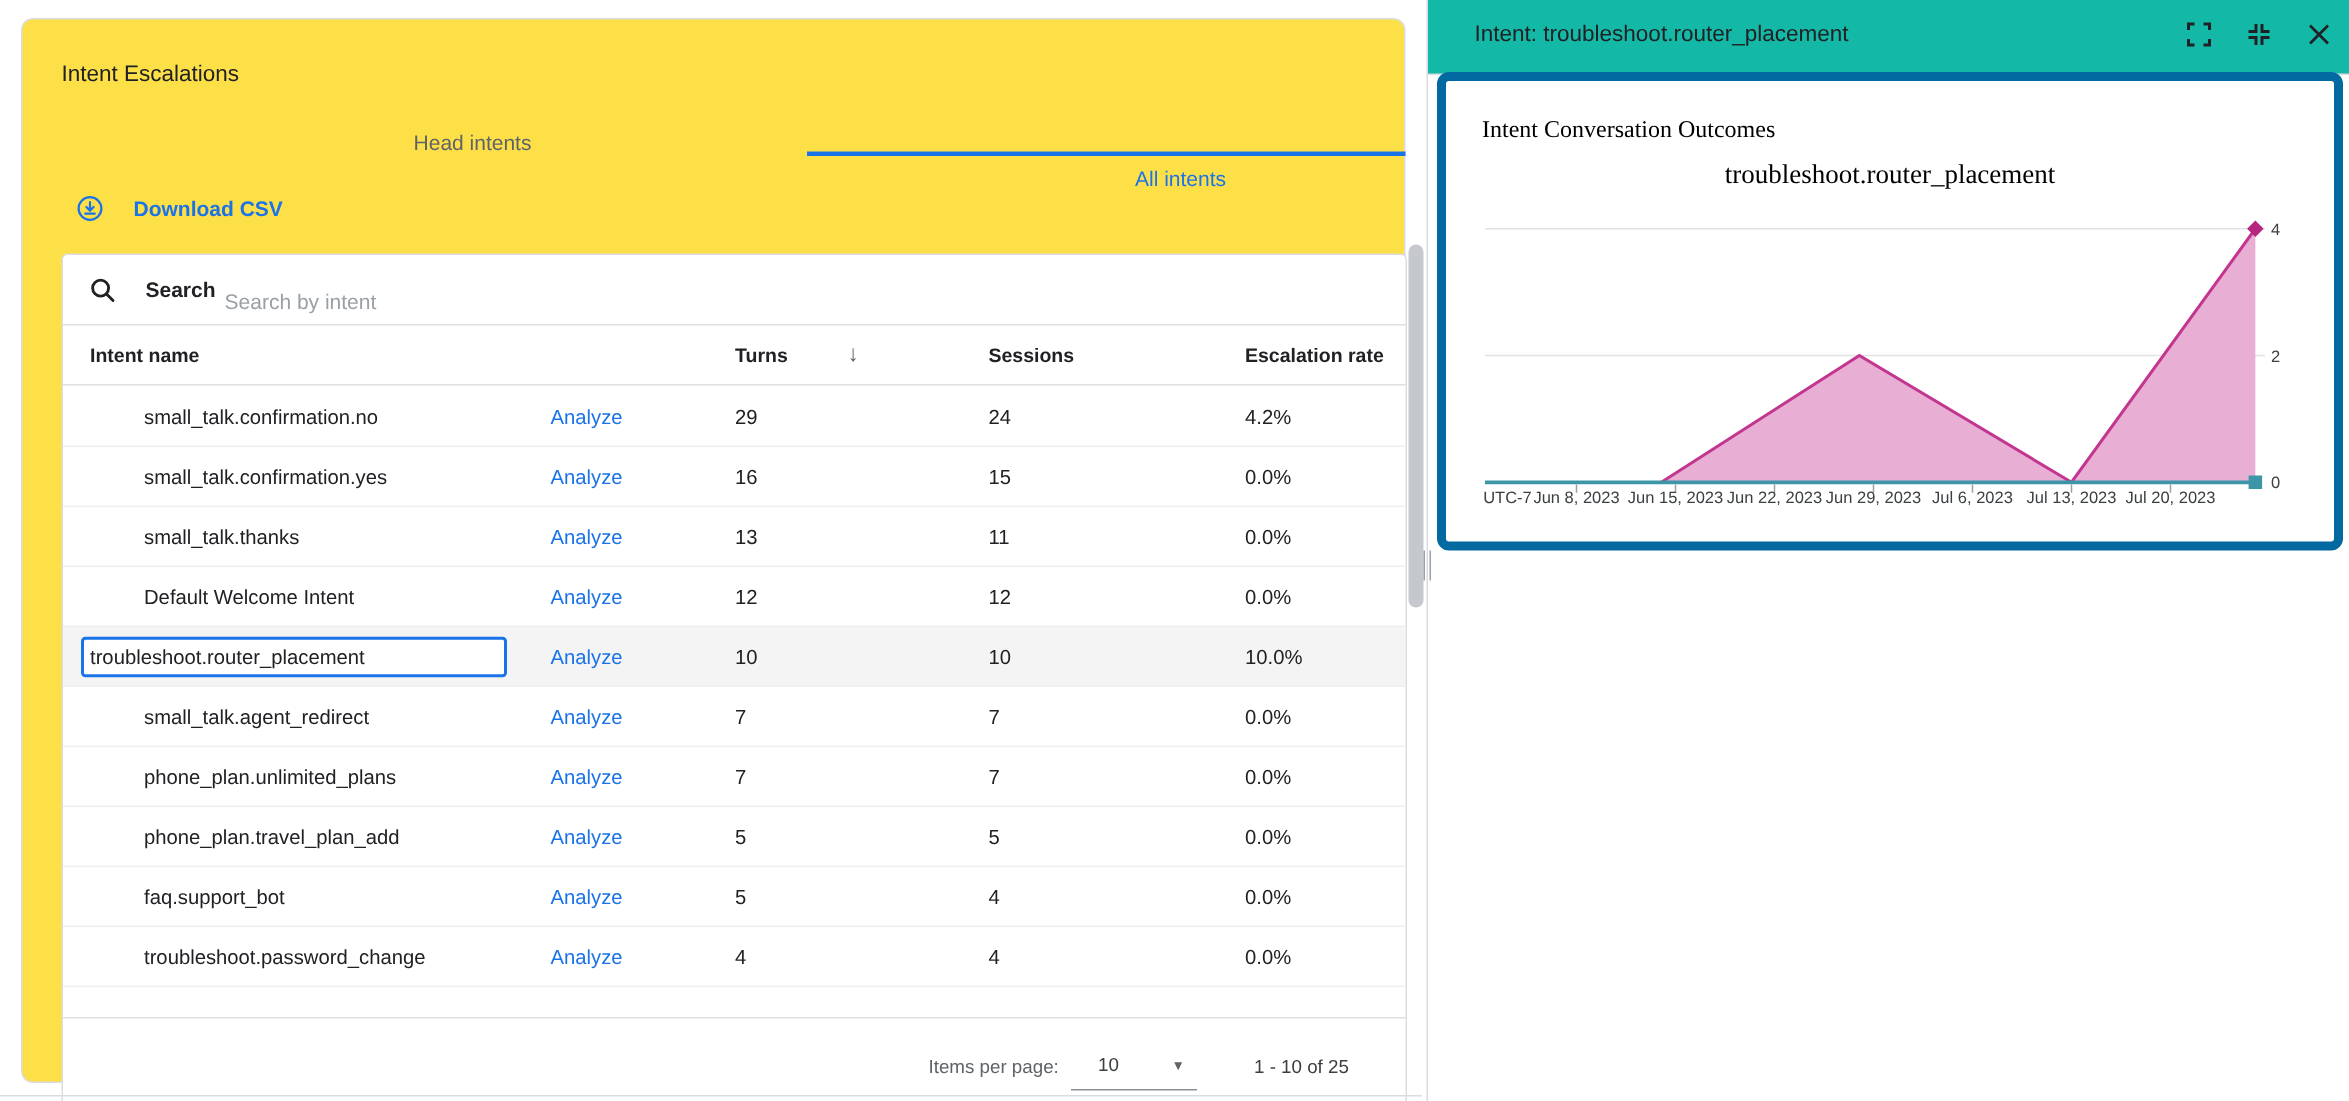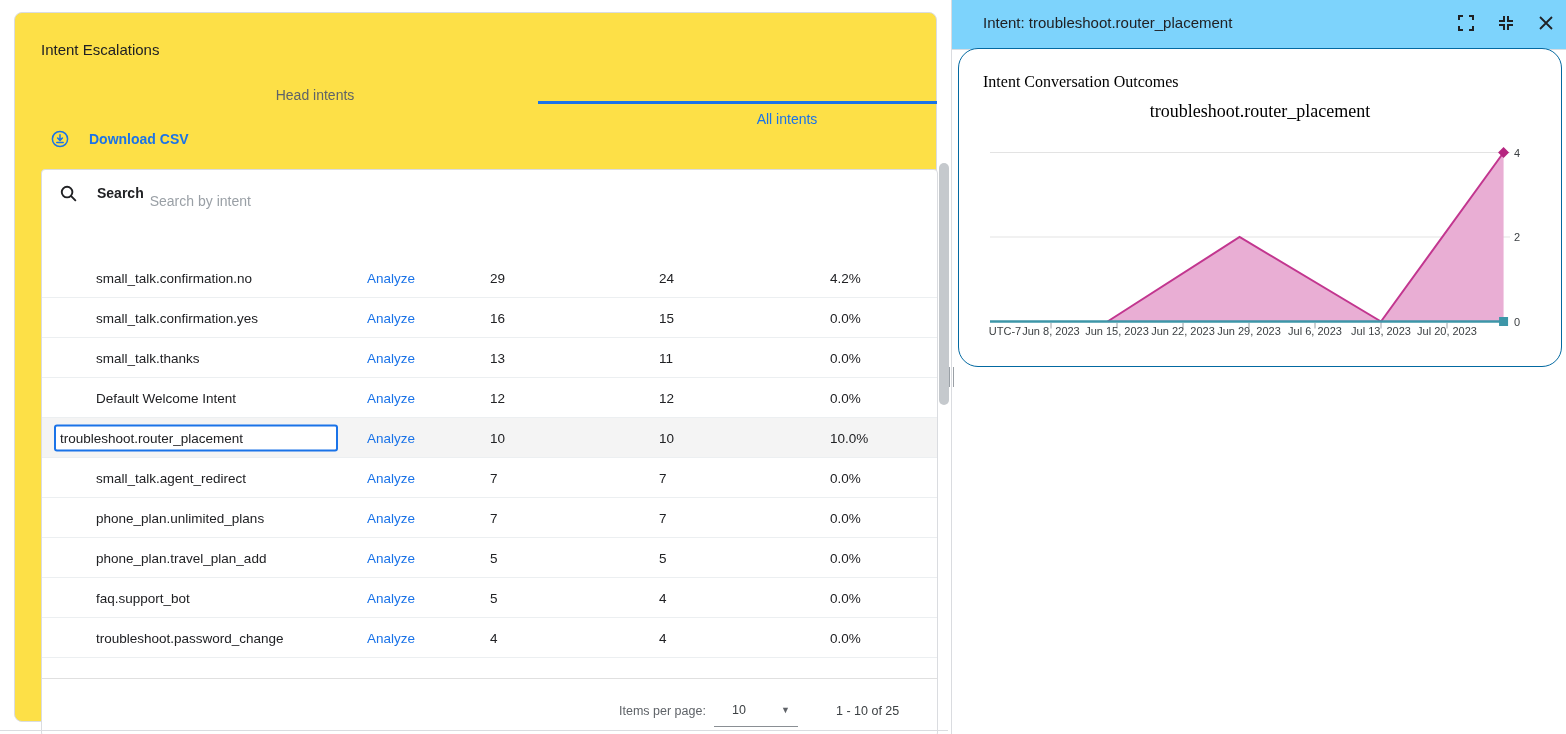--- a/index.html
+++ b/index.html
@@ -56,27 +56,27 @@
                    background:#c5c9cd; border-radius:5px; cursor:pointer; }
   .bottom-edge { position:absolute; left:0; top:730px; width:948px; height:1px; background:#dadce0; }
 
   
   .divider { position:absolute; left:951px; top:0; width:1px; height:734px; background:#dadce0; }
   .divider-handle { position:absolute; left:947px; top:367px; width:9px; height:20px; cursor:col-resize; }
   .divider-handle span { position:absolute; top:0; width:1px; height:20px; background:#9aa0a6; }
   .divider-handle span:nth-child(1){ left:2px; } .divider-handle span:nth-child(2){ left:6px; }
 
   
-  .dpanel-header { position:absolute; left:952px; top:0; width:614px; height:50px; background:#7dd3fc;
+  .dpanel-header { position:absolute; left:952px; top:0; width:614px; height:50px; background:#14b8a6;
                    border-bottom:1px solid #dadce0; }
   .dpanel-title { position:absolute; left:31px; top:14px; font-size:15px; font-weight:500; color:#202124; }
   .hicon { position:absolute; top:14px; width:18px; height:18px; cursor:pointer; color:#3c4043; }
   .hicon svg { display:block; }
   .dcard { position:absolute; left:958px; top:48px; width:604px; height:319px; background:#fff;
-           border:1px solid #0369a1; border-radius:20px; }
+           border:6px solid #0369a1; border-radius:8px; }
   .dcard-heading { position:absolute; left:24px; top:24px; font-family:"Liberation Serif", serif;
                    font-size:16px; color:#000; }
   .chart-title { position:absolute; left:0; width:100%; top:52px; text-align:center;
                  font-family:"Liberation Serif", serif; font-size:18px; color:#000; }
   #chart-svg { position:absolute; left:958px; top:48px; }
 </style>
 </head>
 <body>
 
 <div class="stage">
@@ -103,20 +103,27 @@
         <span style="display:inline-flex;">
           <svg width="19" height="19" viewBox="0 0 20 20">
             <circle cx="8.5" cy="8.5" r="5.6" fill="none" stroke="#202124" stroke-width="2"></circle>
             <path d="M12.8 12.8 L17.2 17.2" stroke="#202124" stroke-width="2" stroke-linecap="round"></path>
           </svg>
         </span>
         <span class="s-label">Search</span>
         <input type="text" placeholder="Search by intent" style="">
       </div>
 
+      <div class="thead">
+        <span class="cell c-name">Intent name</span>
+        <span class="cell c-turns">Turns</span>
+        <span class="cell c-sort">↓</span>
+        <span class="cell c-sessions">Sessions</span>
+        <span class="cell c-esc">Escalation rate</span>
+      </div>
 
       <div class="tbody">
           <div class="trow">
     <span class="cell c-name"><span class="name-box">small_talk.confirmation.no</span></span>
     <span class="cell c-analyze">Analyze</span>
     <span class="cell c-turns">29</span>
     <span class="cell c-sessions">24</span>
     <span class="cell c-esc">4.2%</span>
   </div>
           <div class="trow">

